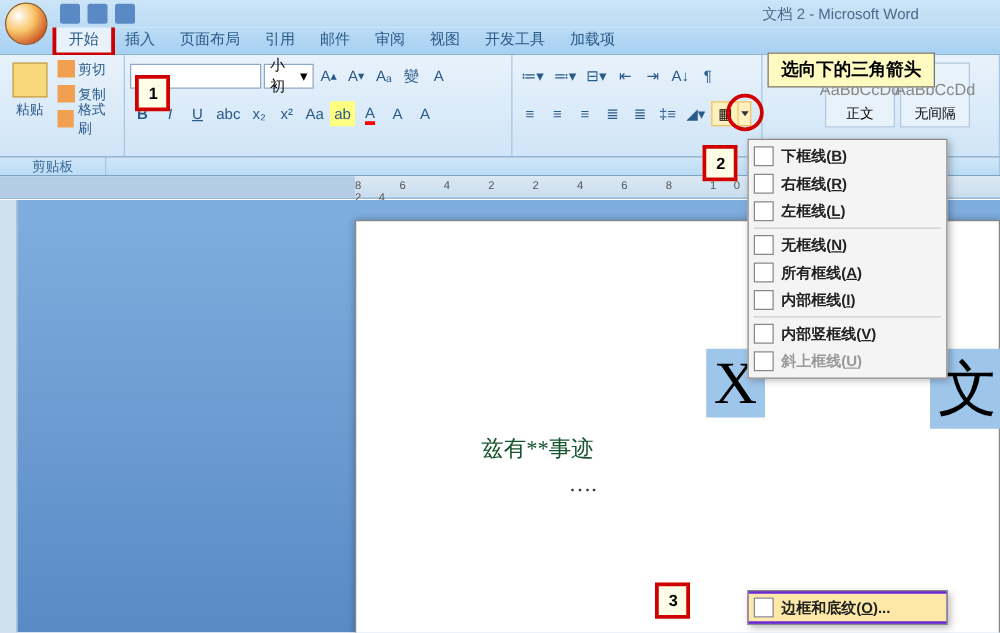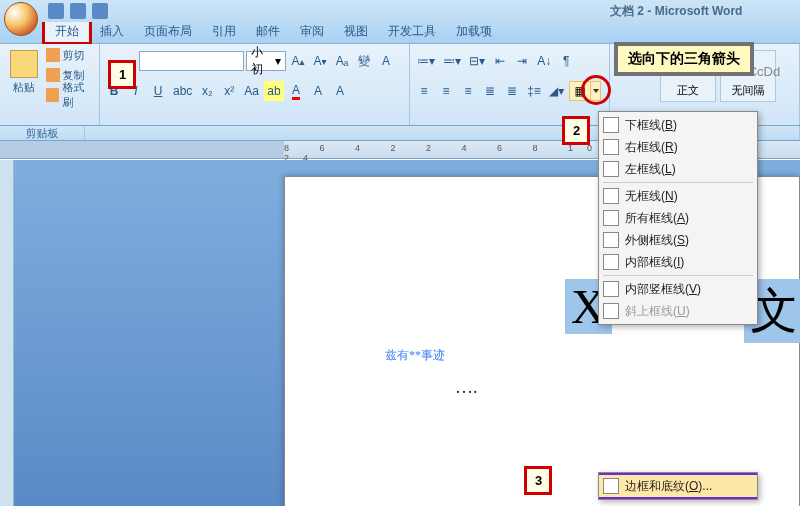--- a/index.html
+++ b/index.html
@@ -1,18 +1,18 @@
 <!DOCTYPE html>
 <html><head>
 <meta charset="utf-8">
 <style>
   * { box-sizing: border-box; margin: 0; padding: 0; }
   body { width: 800px; height: 506px; font-family: "Microsoft YaHei", Arial, sans-serif; font-size: 12px; background: #fff; overflow: hidden; position: relative; }
 
-  .title-bar { height: 22px; background: linear-gradient(to bottom, #cce4f7, #bcdcf4); display: flex; align-items: center; justify-content: center; color: #4a6a8a; position: relative; font-weight: bold; }
+  .title-bar { height: 22px; background: linear-gradient(to bottom, #cce4f7, #bcdcf4); display: flex; align-items: center; justify-content: center; color: #4a6a8a; position: relative; }
   .title-text { position: absolute; left: 610px; font-size: 12px; }
   .qat { position: absolute; left: 4px; top: 0; height: 22px; display: flex; align-items: center; }
   .office-btn { width: 34px; height: 34px; border-radius: 50%; background: radial-gradient(circle at 30% 30%, #fff, #f8c76a 40%, #d1602a 75%); border: 1px solid #8a5a2a; position: absolute; left: 4px; top: 2px; z-index: 5; }
   .qat-icons { margin-left: 44px; display: flex; gap: 6px; }
   .qat-icon { width: 16px; height: 16px; background: #5a8ac6; border-radius: 2px; }
 
   .tabs { height: 22px; background: linear-gradient(to bottom, #bcdcf4, #a6d0f3); display: flex; align-items: flex-end; padding-left: 44px; border-bottom: 1px solid #8ab3d6; }
   .tab { padding: 3px 10px 3px 10px; color: #2a5a8a; cursor: pointer; }
   .tab.active { background: #e8f2fb; border: 1px solid #8ab3d6; border-bottom: none; border-radius: 3px 3px 0 0; text-align: center; }
   .tab.highlight { outline: 3px solid #d00000; outline-offset: -1px; }
@@ -23,21 +23,21 @@
 
   .clipboard-group { width: 100px; }
   .paste-btn { width: 40px; display: flex; flex-direction: column; align-items: center; padding-top: 4px; }
   .paste-icon { width: 28px; height: 28px; background: #f8d87a; border: 1px solid #c0a050; }
   .paste-label { font-size: 11px; color: #2a5a8a; margin-top: 2px; }
   .clip-side { display: flex; flex-direction: column; gap: 2px; margin-left: 2px; }
   .clip-item { display: flex; align-items: center; gap: 3px; height: 18px; color: #2a5a8a; font-size: 11px; }
   .clip-icon { width: 14px; height: 14px; background: #f0a050; }
 
   .font-group { width: 310px; }
-  .font-row1 { height: 30px; align-items: center; margin-left: 35px; }
+  .font-row1 { height: 30px; align-items: center; }
   .font-name { width: 105px; height: 20px; background: #fff; border: 1px solid #8aa8c6; }
   .font-size { width: 40px; height: 20px; background: #fff; border: 1px solid #8aa8c6; display: flex; align-items: center; padding: 0 4px; justify-content: space-between; }
   .ribbon-btn { min-width: 20px; height: 20px; border: 1px solid transparent; display: inline-flex; align-items: center; justify-content: center; color: #2a5a8a; font-size: 12px; padding: 0 2px; }
   .b { font-weight: bold; } .i { font-style: italic; } .u { text-decoration: underline; }
   .font-row2 { height: 30px; }
 
   .para-group { width: 200px; }
   .style-group { flex: 1; }
   .style-item { width: 56px; height: 52px; border: 1px solid #b0c8e0; background: #e8f2fb; display: flex; flex-direction: column; align-items: center; justify-content: flex-end; margin: 2px; font-size: 11px; padding-bottom: 3px; }
   .style-sample { font-size: 13px; color: #888; margin-bottom: 4px; }
@@ -52,36 +52,36 @@
   .callout-num { background: #fffde6; width: 28px; text-align: center; font-weight: bold; }
 
   .group-label-row { height: 15px; background: linear-gradient(to bottom, #d0e5f7, #bcdcf4); display: flex; border-bottom: 1px solid #7aa3c6; }
   .group-label-cell { border-right: 1px solid #a6c6e2; text-align: center; font-size: 11px; color: #3a6a9a; display: flex; align-items: center; justify-content: center; }
   .ruler-area { height: 18px; background: linear-gradient(to bottom, #dbe8f3, #c9ddef); position: relative; border-bottom: 1px solid #7aa3c6; }
   .ruler-marks { position: absolute; left: 284px; top: 2px; font-size: 9px; color: #555; letter-spacing: 14px; }
   .ruler-left { position: absolute; left: 0; width: 284px; top: 0; bottom: 0; background: #b4cde4; }
 
   .doc-area { position: absolute; top: 160px; left: 0; right: 0; bottom: 0; background: linear-gradient(to bottom, #7faede, #5a8ac6); }
   .page { position: absolute; left: 284px; top: 16px; width: 516px; height: 400px; background: #fff; border: 1px solid #888; box-shadow: 0 0 6px rgba(0,0,0,0.3); }
-  .doc-text1 { position: absolute; top: 170px; left: 100px; font-size: 12px; font-family: KaiTi, serif; color: #3b82f6; }
+  .doc-text1 { position: absolute; top: 170px; left: 100px; font-size: 18px; font-family: KaiTi, serif; color: #14532d; }
   .doc-text2 { position: absolute; top: 200px; left: 170px; font-size: 18px; font-family: KaiTi, serif; color: #333; }
   .doc-big { position: absolute; right: -5px; top: 102px; font-size: 48px; font-family: SimSun, serif; background: #9ec5ea; padding: 0 6px; }
   .doc-big-x { position: absolute; left: 280px; top: 102px; font-size: 48px; font-family: SimSun, serif; background: #9ec5ea; padding: 0 6px; }
 
   .left-strip { position: absolute; left: 0; top: 0; width: 14px; height: 100%; background: #cfe0ef; border-right: 1px solid #9ab8d2; }
 
   .dropdown { position: absolute; left: 598px; top: 111px; width: 160px; background: #f4f4f4; border: 1px solid #8a8a8a; box-shadow: 2px 2px 6px rgba(0,0,0,0.3); z-index: 20; padding: 2px 0; }
-  .dd-item { display: flex; align-items: center; height: 22px; padding: 0 6px 0 4px; font-size: 12px; color: #222; gap: 6px; }
+  .dd-item { display: flex; align-items: center; height: 22px; padding: 0 6px 0 4px; font-size: 12px; color: #222; gap: 6px; font-weight: bold; }
   .dd-icon { width: 16px; height: 16px; border: 1px solid #888; background: #fff; position: relative; flex: 0 0 16px; }
   .dd-key { text-decoration: underline; }
   .dd-disabled { color: #999; }
   .dd-sep { height: 1px; background: #ccc; margin: 2px 4px; }
   .dd-bottom { position: absolute; left: 598px; top: 472px; width: 160px; background: #6d28d9; border: 1px solid #8a8a8a; box-shadow: 2px 2px 6px rgba(0,0,0,0.3); z-index: 20; padding: 2px 0; }
 
-  .yellow-callout { position: absolute; background: #fffac0; border: 4px solid #737373; padding: 4px 10px; font-size: 14px; font-weight: bold; }
+  .yellow-callout { position: absolute; background: #fffac0; border: 1px solid #737373; padding: 4px 10px; font-size: 14px; font-weight: bold; }
 </style>
 </head>
 <body>
 
 <div class="title-bar">
   <div class="office-btn"></div>
   <div class="qat">
     <div class="qat-icons">
       <div class="qat-icon"></div>
       <div class="qat-icon"></div>
@@ -237,24 +237,20 @@
     <div class="dd-item">
       <div class="dd-icon"></div>
       <span>无框线(<span class="dd-key">N</span>)</span>
     </div>
     <div class="dd-item">
       <div class="dd-icon"></div>
       <span>所有框线(<span class="dd-key">A</span>)</span>
     </div>
     <div class="dd-item">
       <div class="dd-icon"></div>
-      <span>外侧框线(<span class="dd-key">S</span>)</span>
-    </div>
-    <div class="dd-item">
-      <div class="dd-icon"></div>
       <span>内部框线(<span class="dd-key">I</span>)</span>
     </div>
     <div class="dd-sep"></div>
     <div class="dd-item">
       <div class="dd-icon"></div>
       <span>内部竖框线(<span class="dd-key">V</span>)</span>
     </div>
     <div class="dd-item dd-disabled">
       <div class="dd-icon"></div>
       <span>斜上框线(<span class="dd-key">U</span>)</span>

